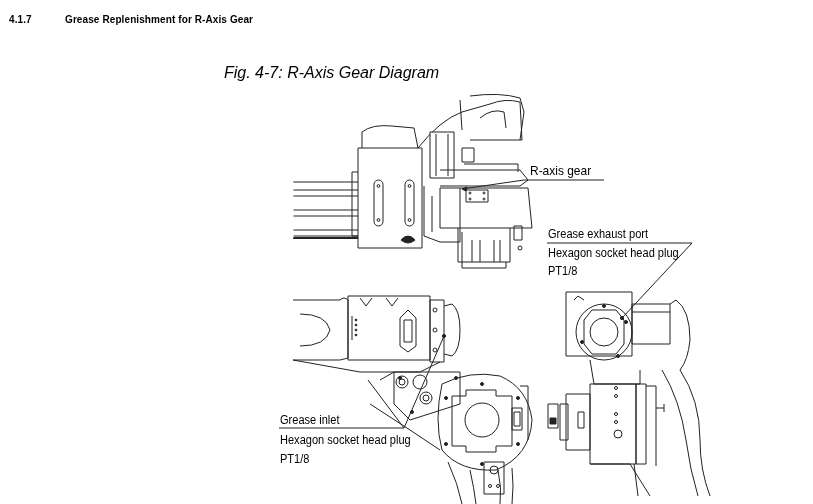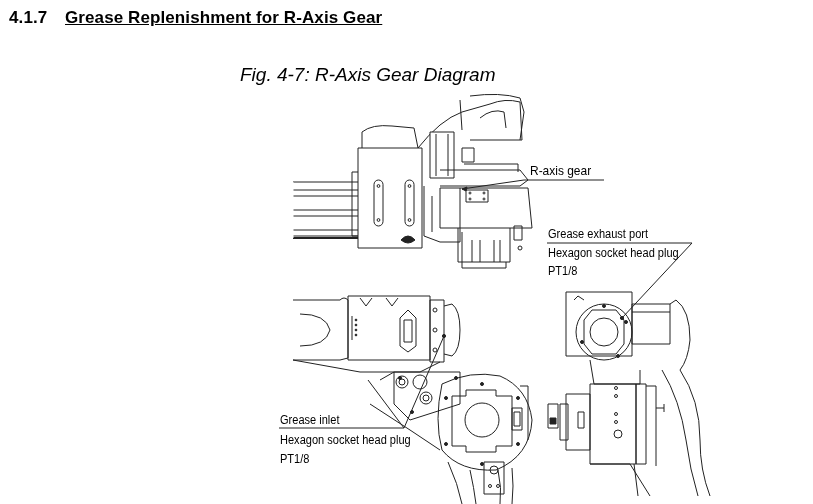--- a/index.html
+++ b/index.html
@@ -1,19 +1,19 @@
 <!DOCTYPE html>
 <html><head>
 <meta charset="utf-8">
 <style>
   html, body { margin: 0; padding: 0; background: #ffffff; }
   body { width: 813px; height: 504px; position: relative; overflow: hidden; font-family: "Liberation Sans", sans-serif; color: #000; }
-  .section-heading { position: absolute; left: 9px; top: 8px; font-size: 17px; font-weight: bold; letter-spacing: 0.1px; white-space: nowrap; text-decoration: underline; }
+  .section-heading { position: absolute; left: 9px; top: 14px; font-size: 10px; font-weight: bold; letter-spacing: 0.1px; white-space: nowrap; }
   .section-heading .num { display: inline-block; width: 56px; }
-  .fig-caption { position: absolute; left: 224px; top: 64px; font-size: 19px; font-style: italic; white-space: nowrap; margin-left: 16px; }
+  .fig-caption { position: absolute; left: 224px; top: 64px; font-size: 16px; font-style: italic; white-space: nowrap; }
   .label { position: absolute; font-size: 12px; white-space: nowrap; transform: scaleX(0.92); transform-origin: left top; }
   svg.diagram { position: absolute; left: 0; top: 0; }
   svg.diagram * { vector-effect: non-scaling-stroke; }
 </style>
 </head>
 <body>
 
 <div class="section-heading">
   <span class="num">4.1.7</span><span>Grease Replenishment for R-Axis Gear</span>
 </div>

